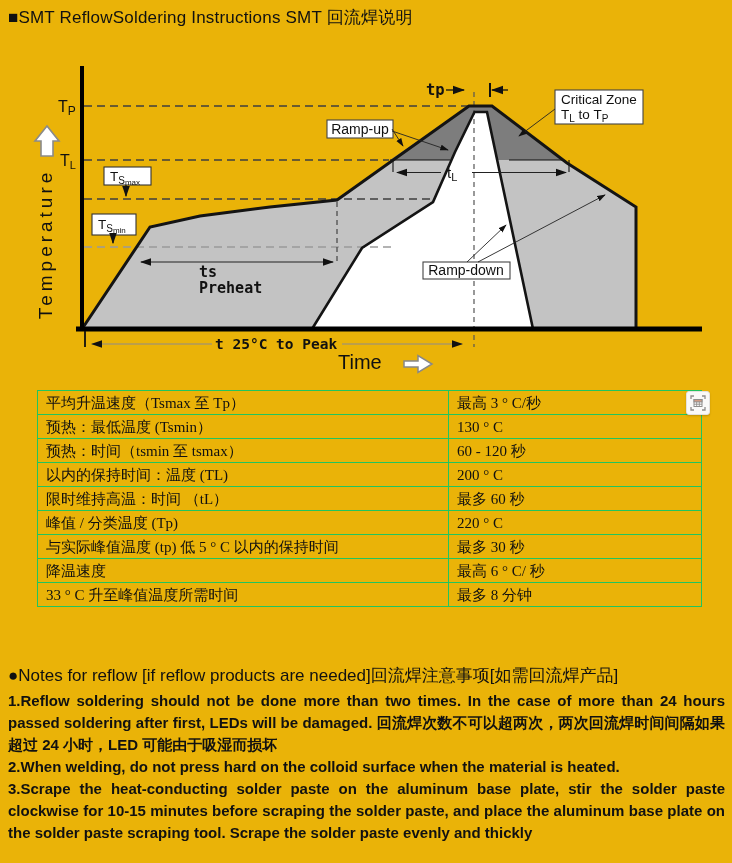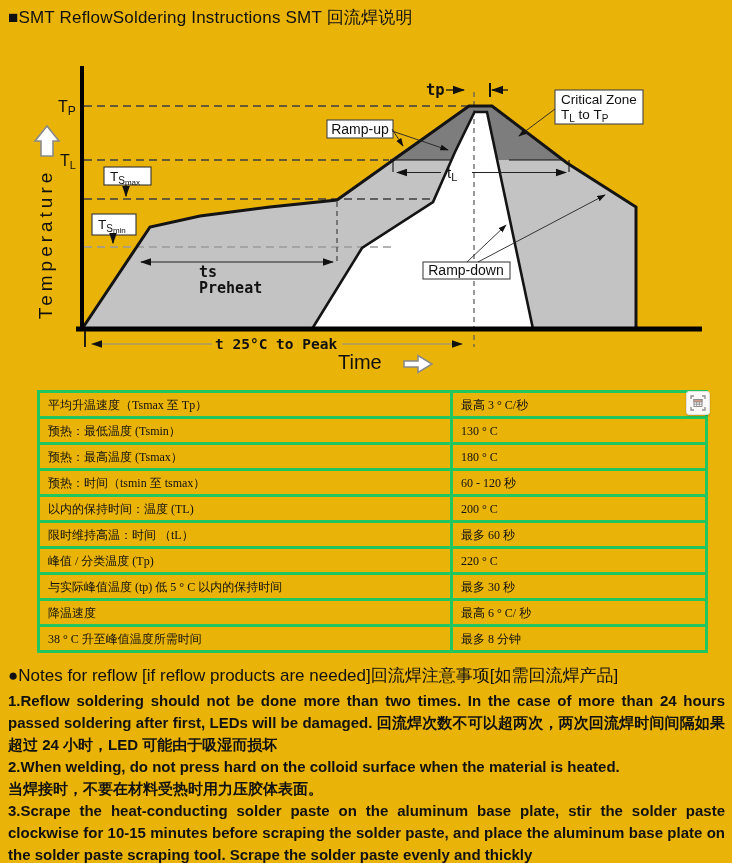--- a/index.html
+++ b/index.html
@@ -1,22 +1,22 @@
 <!DOCTYPE html>
 <html><head>
 <meta charset="utf-8">
 <style>
   html,body{margin:0;padding:0;background:#fff;}
   .page{position:relative;width:732px;height:863px;background:#eab308;overflow:hidden;
         font-family:"Liberation Sans",sans-serif;color:#111;padding-left:10px;}
   .title{position:absolute;left:8px;top:6px;font-size:17px;letter-spacing:0.2px;}
   .chart{position:absolute;left:0;top:58px;}
   .spec-table{position:absolute;left:37px;top:390px;border-collapse:collapse;table-layout:fixed;}
-  .spec-table td{border:3px solid #22c55e;font-family:"Liberation Serif","DejaVu Serif",serif;
-        font-size:12px;height:22px;line-height:21px;padding:1px 8px 0 8px;white-space:nowrap;overflow:hidden;}
+  .spec-table td{border:1px solid #22c55e;font-family:"Liberation Serif","DejaVu Serif",serif;
+        font-size:15px;height:22px;line-height:21px;padding:1px 8px 0 8px;white-space:nowrap;overflow:hidden;}
   .spec-table td.param{width:394px;}
   .spec-table td.value{width:236px;}
   .tool-icon{position:absolute;left:686px;top:391px;width:22px;height:22px;background:#faf9f8;
         border:1px solid #e3e1df;border-radius:3px;box-shadow:0 1px 2px rgba(0,0,0,.18);
         display:flex;align-items:center;justify-content:center;}
   .notes{position:absolute;left:8px;top:664px;width:717px;}
   .notes-heading{font-size:17px;margin:0 0 3px 0;}
   .notes p{margin:0;font-size:15px;line-height:22px;font-weight:bold;}
   .notes p.just{text-align:justify;}
   svg text{fill:#111;}
@@ -126,24 +126,20 @@
     <tbody>
       <tr>
           <td class="param">平均升温速度（Tsmax 至 Tp）</td>
           <td class="value">最高 3 ° C/秒</td>
         </tr>
       <tr>
           <td class="param">预热：最低温度 (Tsmin）</td>
           <td class="value">130 ° C</td>
         </tr>
       <tr>
-          <td class="param">预热：最高温度 (Tsmax）</td>
-          <td class="value">180 ° C</td>
-        </tr>
-      <tr>
           <td class="param">预热：时间（tsmin 至 tsmax）</td>
           <td class="value">60 - 120 秒</td>
         </tr>
       <tr>
           <td class="param">以内的保持时间：温度 (TL)</td>
           <td class="value">200 ° C</td>
         </tr>
       <tr>
           <td class="param">限时维持高温：时间 （tL）</td>
           <td class="value">最多 60 秒</td>
@@ -154,21 +150,21 @@
         </tr>
       <tr>
           <td class="param">与实际峰值温度 (tp) 低 5 ° C 以内的保持时间</td>
           <td class="value">最多 30 秒</td>
         </tr>
       <tr>
           <td class="param">降温速度</td>
           <td class="value">最高 6 ° C/ 秒</td>
         </tr>
       <tr>
-          <td class="param">38 ° C 升至峰值温度所需时间</td>
+          <td class="param">33 ° C 升至峰值温度所需时间</td>
           <td class="value">最多 8 分钟</td>
         </tr>
     </tbody>
   </table>
 
   <div class="tool-icon">
     <svg width="16" height="16" viewBox="0 0 16 16">
       <path d="M1,4 V1 H4" fill="none" stroke="#8f8d8b" stroke-width="1.3"></path>
       <path d="M12,1 H15 V4" fill="none" stroke="#8f8d8b" stroke-width="1.3"></path>
       <path d="M15,12 V15 H12" fill="none" stroke="#8f8d8b" stroke-width="1.3"></path>
@@ -178,17 +174,16 @@
       <line x1="6.7" y1="6.9" x2="6.7" y2="11.5" stroke="#8f8d8b" stroke-width="0.9"></line>
       <line x1="9.3" y1="6.9" x2="9.3" y2="11.5" stroke="#8f8d8b" stroke-width="0.9"></line>
       <line x1="4" y1="9.2" x2="12" y2="9.2" stroke="#8f8d8b" stroke-width="0.9"></line>
     </svg>
   </div>
 
   <div class="notes">
     <div class="notes-heading">●Notes for reflow [if reflow products are needed]回流焊注意事项[如需回流焊产品]</div>
     <p class="just">1.Reflow soldering should not be done more than two times. In the case of more than 24 hours passed soldering after first, LEDs will be damaged.  回流焊次数不可以超两次，两次回流焊时间间隔如果超过 24 小时，LED 可能由于吸湿而损坏</p>
     <p>2.When welding, do not press hard on the colloid surface when the material is heated.</p>
-    <p>当焊接时，不要在材料受热时用力压胶体表面。</p>
     <p class="just">3.Scrape the heat-conducting solder paste on the aluminum base plate, stir the solder paste clockwise for 10-15 minutes before scraping the solder paste, and place the aluminum base plate on the solder paste scraping tool. Scrape the solder paste evenly and thickly</p>
   </div>
 
 </div>
 
 </body></html>

